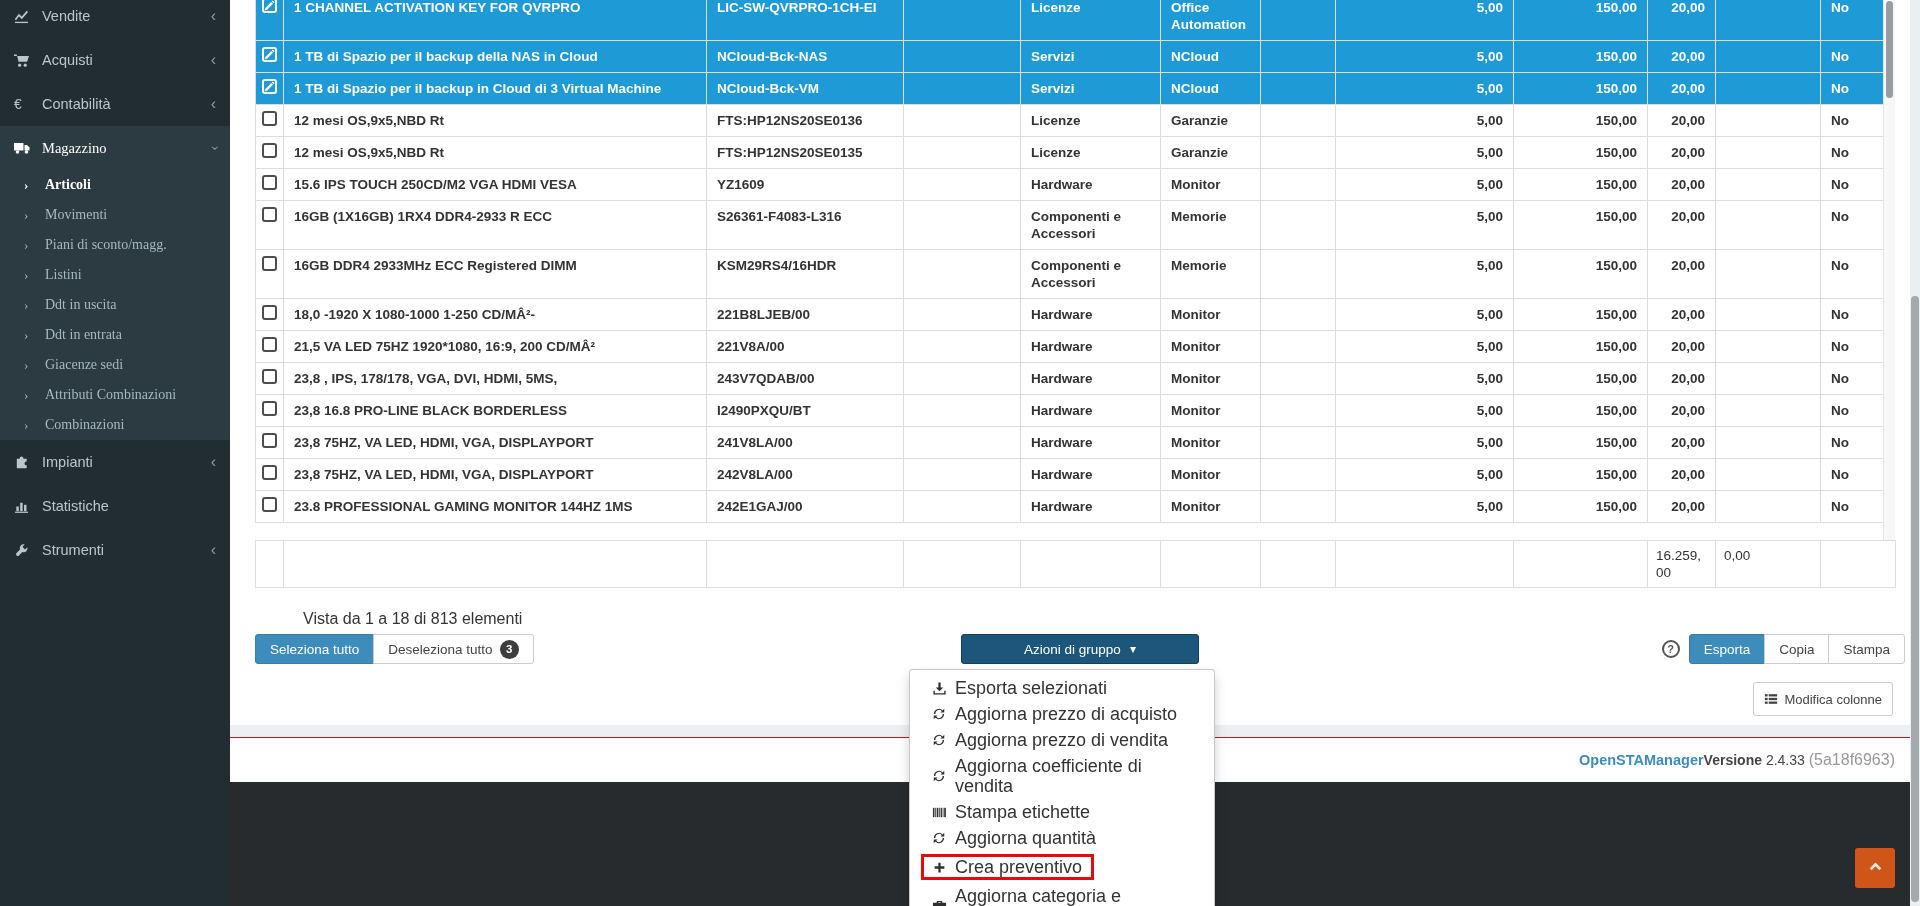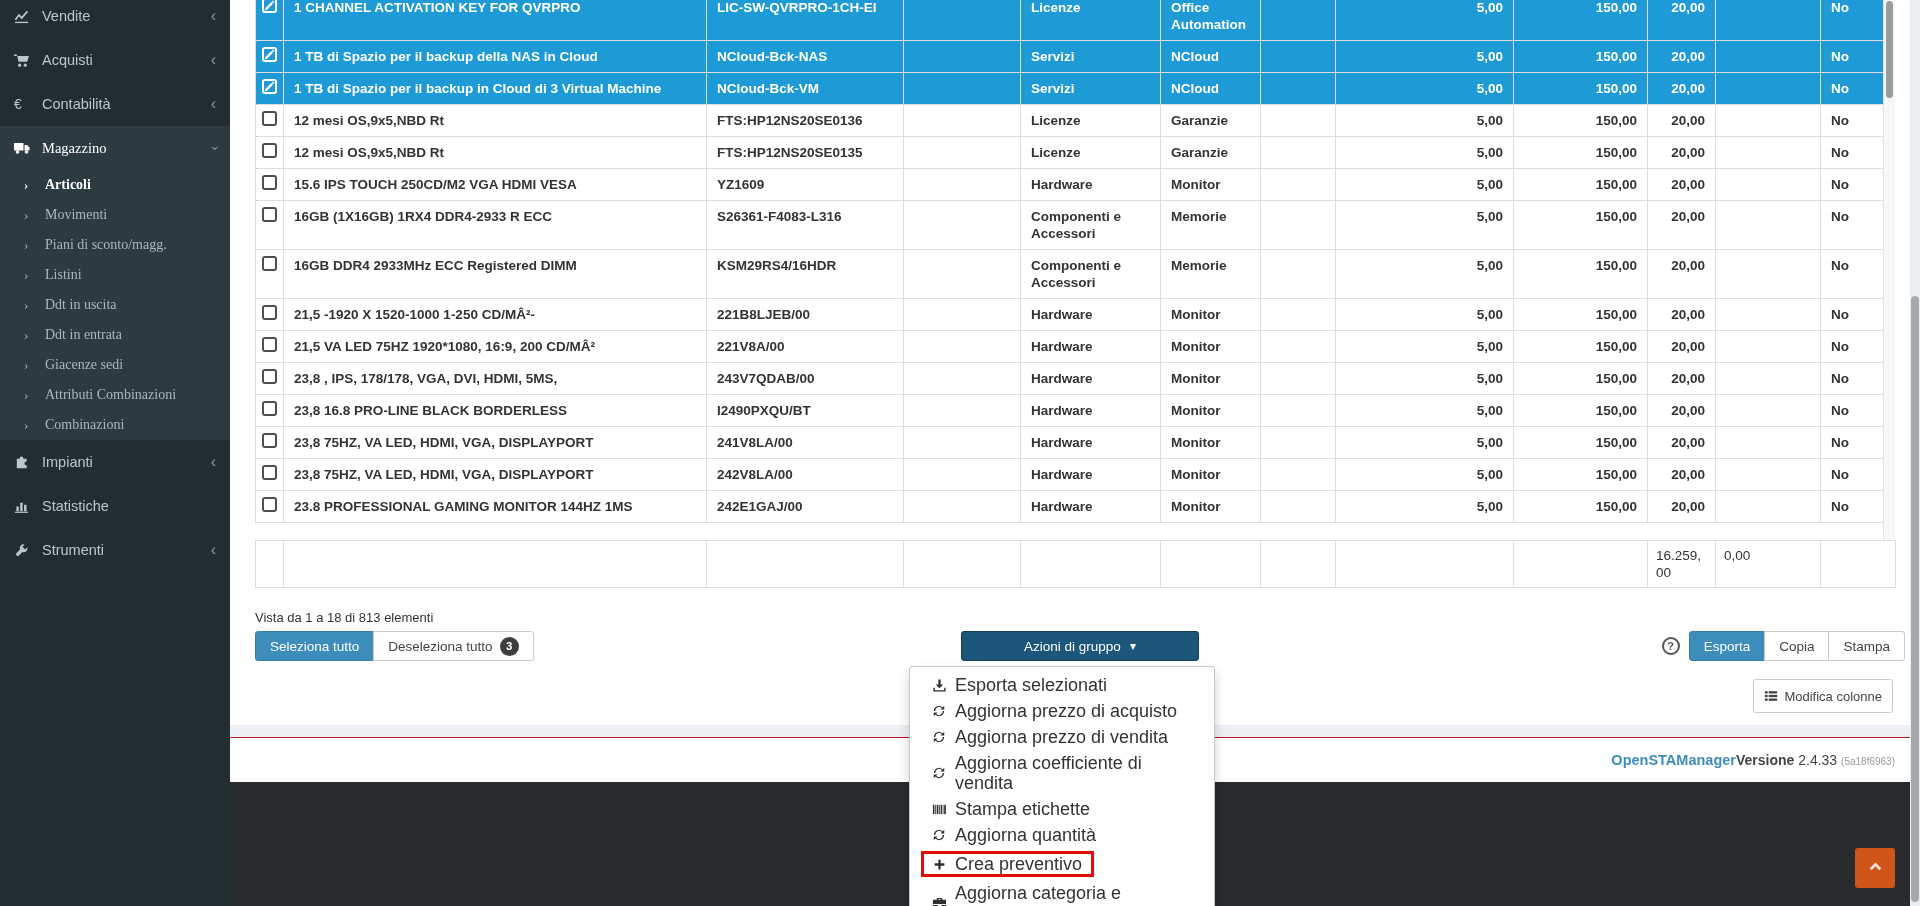--- a/index.html
+++ b/index.html
@@ -31,21 +31,21 @@
   table.grid td { border:1px solid #ddd; padding:7px 10px; vertical-align:top; line-height:17px; overflow:hidden; }
   td.c-cb { padding:6px 0 0 6px !important; }
   td.num { text-align:right; }
   tr.sel td { background:var(--sel,#1e9ad6); color:#fff; }
   .cb { width:15px; height:15px; border:2px solid #4d4d4d; border-radius:3px; background:#fff; display:inline-flex; align-items:center; justify-content:center; cursor:pointer; }
   tr.sel .cb { border-color:#fff; background:transparent; color:#fff; }
   table.totals td { padding:6px 8px; height:44px; word-break:break-all; }
   .tbl-sb { position:absolute; top:0; right:0; width:12px; height:540px; background:#f7f7f7; border-left:1px solid #e4e4e4; }
   .tbl-sb .thumb { margin:1px 2px; height:97px; background:#989da1; border-radius:5px; }
   
-  .info { margin-top:22px; font-size:13px; color:#333; }
+  .info { margin-top:22px; font-size:16px; color:#333;margin-left:48px; }
   .actions-row { margin-top:6px; display:flex; align-items:flex-start; position:relative; }
   .btn { height:30px; display:inline-flex; align-items:center; justify-content:center; font-size:13.5px; border:1px solid #ccc; background:#fff; color:#444; padding:0 14px; cursor:pointer; border-radius:3px; font-family:inherit; white-space:nowrap; }
   .btn.primary { background:var(--accent,#3c8dbc); border-color:#367fa9; color:#fff; }
   .btn.dark { background:var(--dark-btn,#1c567a); border-color:#143f5a; color:#fff; min-width:238px; }
   .btn-group { display:inline-flex; }
   .btn-group .btn { border-radius:0; margin-left:-1px; }
   .btn-group .btn:first-child { border-radius:3px 0 0 3px; margin-left:0; }
   .btn-group .btn:last-child { border-radius:0 3px 3px 0; }
   .badge { background:#3d3d3d; color:#fff; border-radius:50%; width:19px; height:19px; font-size:11.5px; display:inline-flex; align-items:center; justify-content:center; margin-left:7px; font-weight:bold; }
   .group-actions { position:absolute; left:50%; transform:translateX(-50%); }
@@ -58,21 +58,21 @@
   
   .dropdown { position:absolute; top:35px; left:50%; margin-left:-171px; width:306px; background:#fff; border:1px solid #c8c8c8; border-radius:3px; box-shadow:0 6px 12px rgba(0,0,0,.18); padding:5px 0; z-index:60; }
   .dd-item { display:flex; align-items:center; padding:3px 20px; font-size:18px; color:#333; line-height:20px; cursor:pointer; }
   .dd-ico { width:18px; margin-right:7px; display:inline-flex; justify-content:center; color:#2f2f2f; font-weight:bold; flex:none; }
   .dd-item .wrap { display:inline-flex; align-items:center; border:3px solid var(--hl,#e50b0b); margin-left:-9px; padding:0 9px 0 6px; }
   
   footer { height:45px; background:#fff; border-top:1px solid #b91c1c; margin-top:12px; display:flex; align-items:center; justify-content:flex-end; padding:0 25px 0 15px; font-size:14px; flex:none; }
   .brand { color:var(--accent,#3c8dbc); font-weight:bold; font-size:14.5px; text-decoration:none; cursor:pointer; }
   .version { color:#444; }
   .version .vlabel { font-weight:bold; }
-  .version .build { color:#999; font-size:10px; }
+  .version .build { color:#999; font-size:16px; }
   .dark-strip { flex:1; background:#282b2e; }
   
   .page-sb { position:absolute; right:0; top:0; bottom:0; width:10px; background:#eceff1; z-index:70; }
   .page-sb .thumb { position:absolute; top:296px; bottom:4px; left:1px; right:1px; background:#a6a9ab; border-radius:4px; }
   .scroll-top { position:absolute; right:25px; bottom:18px; width:40px; height:40px; background:var(--scrolltop,#cf5519); border:none; border-radius:3px; z-index:80; display:flex; align-items:center; justify-content:center; color:#f3e6de; cursor:pointer; }
 </style>
 </head>
 <body>
 
 <aside class="sidebar">
@@ -326,21 +326,21 @@
                 <td>Memorie</td>
                 <td></td>
                 <td class="num">5,00</td>
                 <td class="num">150,00</td>
                 <td class="num">20,00</td>
                 <td></td>
                 <td>No</td>
               </tr>
               <tr class="">
                 <td class="c-cb"><span class="cb"></span></td>
-                <td>21,5 -1920 X 1520-1000 1-250 CD/MÂ²-</td>
+                <td>18,0 -1920 X 1080-1000 1-250 CD/MÂ²-</td>
                 <td>221B8LJEB/00</td>
                 <td></td>
                 <td>Hardware</td>
                 <td>Monitor</td>
                 <td></td>
                 <td class="num">5,00</td>
                 <td class="num">150,00</td>
                 <td class="num">20,00</td>
                 <td></td>
                 <td>No</td>

